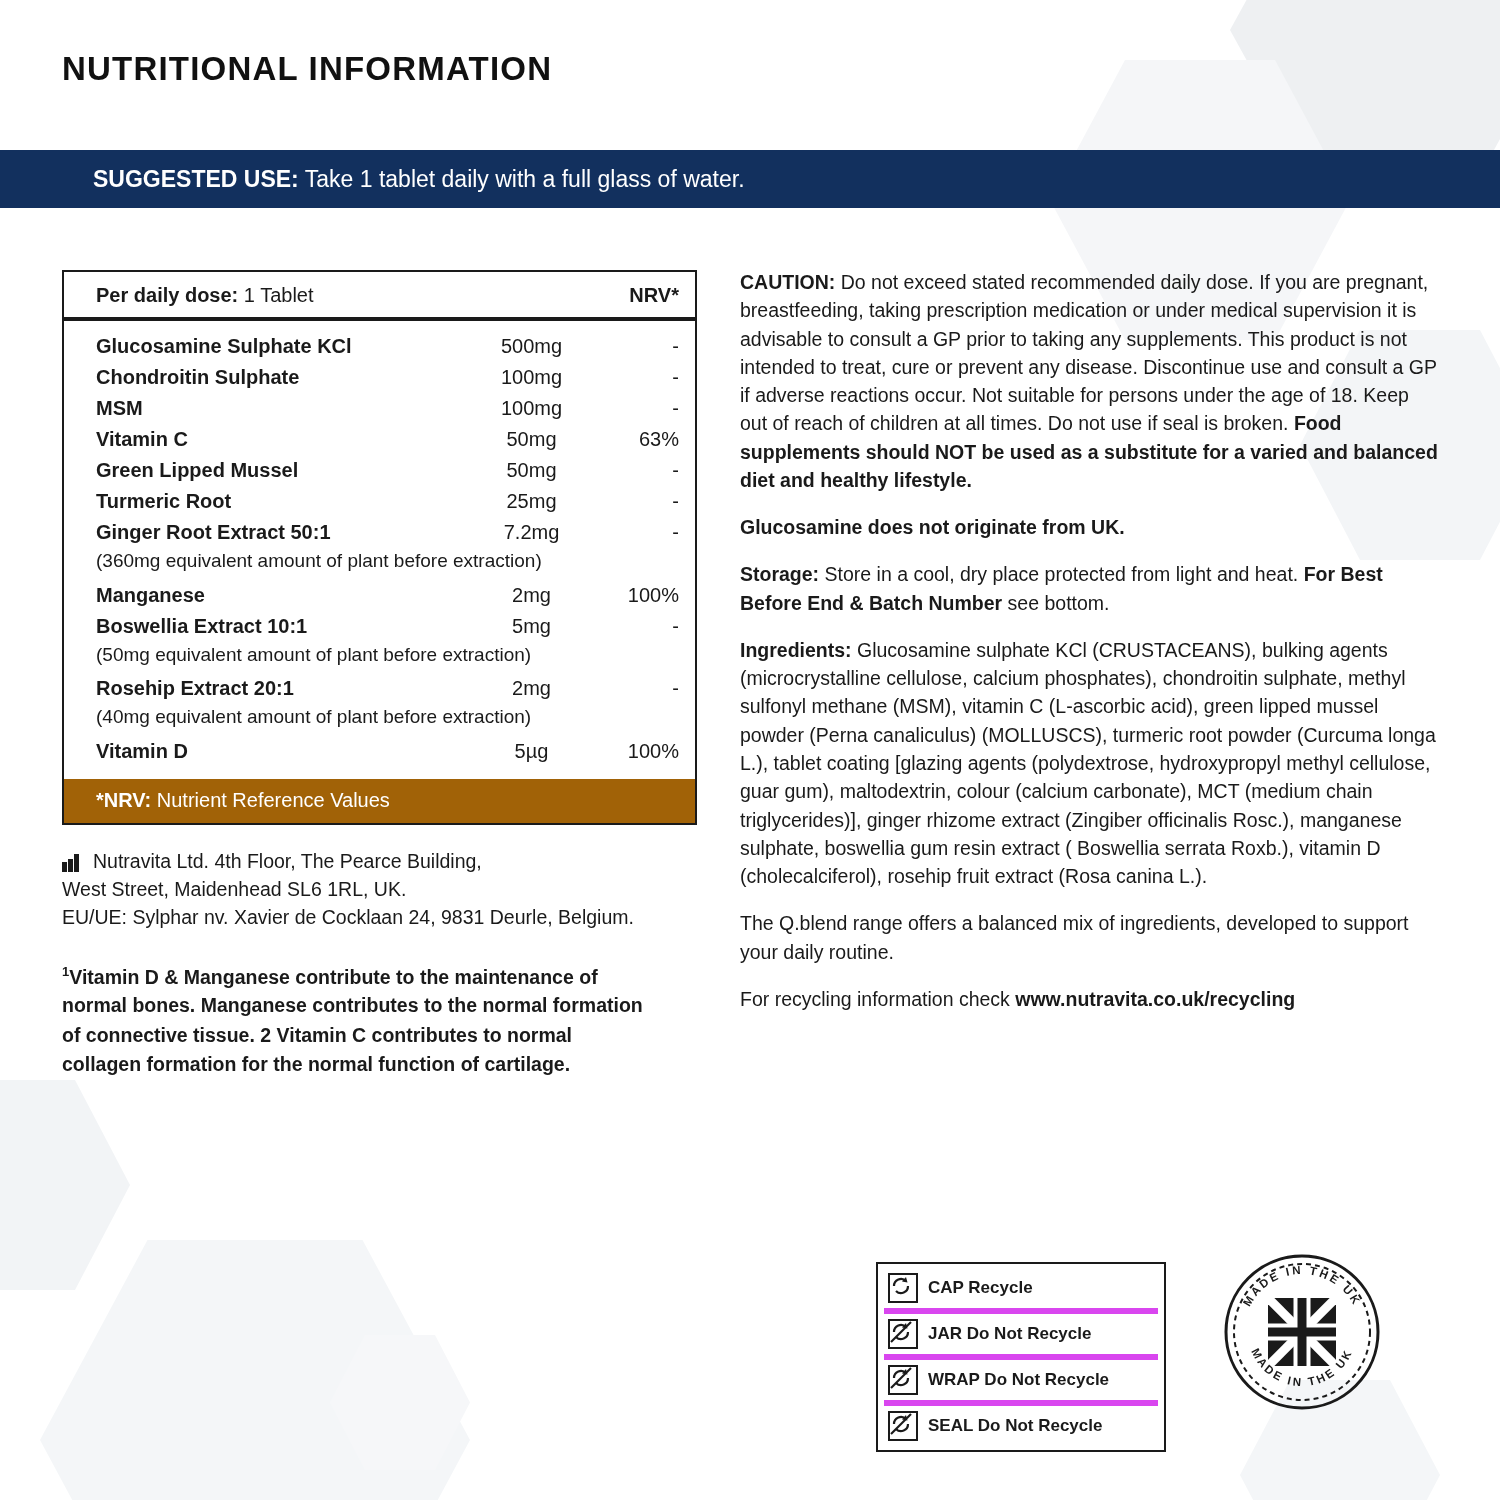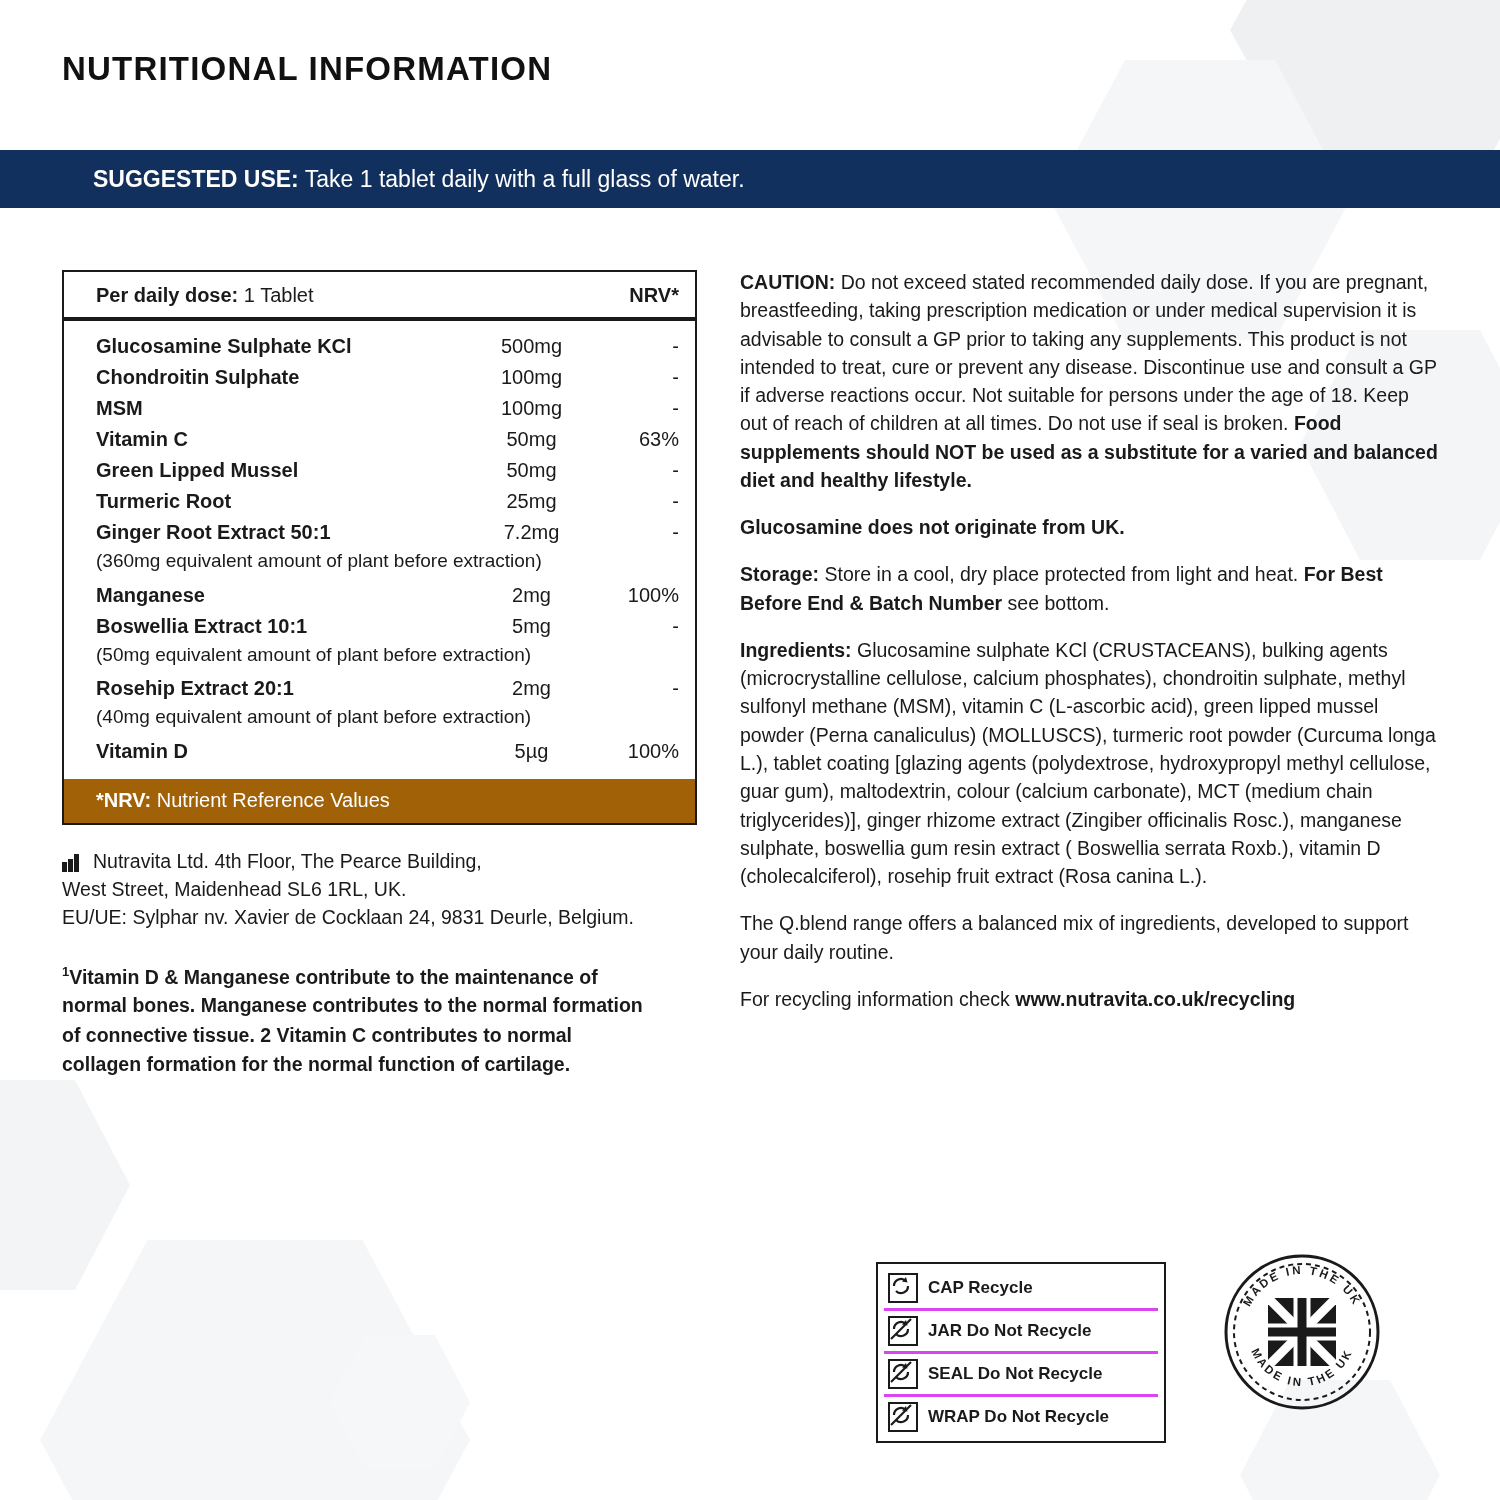--- a/index.html
+++ b/index.html
@@ -178,21 +178,21 @@
     width: 290px;
     border: 2px solid #1a1a1a;
     box-sizing: border-box;
     background: #ffffff;
     padding: 4px 6px;
   }
   .rc-row {
     display: flex;
     align-items: center;
     padding: 5px 4px;
-    border-bottom: 3px solid #d946ef;
+    border-bottom: 6px solid #d946ef;
   }
   .rc-row:last-child { border-bottom: none; }
   .rc-icon {
     width: 26px;
     height: 26px;
     border: 2px solid #1a1a1a;
     margin-right: 10px;
     flex: none;
     position: relative;
   }
@@ -397,33 +397,33 @@
 
     <div class="rc-row">
       <span class="rc-icon">
         <svg width="22" height="22" viewBox="0 0 22 22" xmlns="http://www.w3.org/2000/svg">
           <path d="M4 11 a7 7 0 0 1 12 -5" fill="none" stroke="#1a1a1a" stroke-width="2.2"></path>
           <path d="M18 11 a7 7 0 0 1 -12 5" fill="none" stroke="#1a1a1a" stroke-width="2.2"></path>
           <polygon points="16,2 17.5,7.5 12,6.5" fill="#1a1a1a"></polygon>
           <line x1="1" y1="21" x2="21" y2="1" stroke="#1a1a1a" stroke-width="2.2"></line>
         </svg>
       </span>
-      <span class="rc-label">SEAL Do Not Recycle</span>
+      <span class="rc-label">WRAP Do Not Recycle</span>
     </div>
 
     <div class="rc-row">
       <span class="rc-icon">
         <svg width="22" height="22" viewBox="0 0 22 22" xmlns="http://www.w3.org/2000/svg">
           <path d="M4 11 a7 7 0 0 1 12 -5" fill="none" stroke="#1a1a1a" stroke-width="2.2"></path>
           <path d="M18 11 a7 7 0 0 1 -12 5" fill="none" stroke="#1a1a1a" stroke-width="2.2"></path>
           <polygon points="16,2 17.5,7.5 12,6.5" fill="#1a1a1a"></polygon>
           <line x1="1" y1="21" x2="21" y2="1" stroke="#1a1a1a" stroke-width="2.2"></line>
         </svg>
       </span>
-      <span class="rc-label">WRAP Do Not Recycle</span>
+      <span class="rc-label">SEAL Do Not Recycle</span>
     </div>
   </div>
 
   <div class="uk-seal">
     <svg width="160" height="160" viewBox="0 0 160 160" xmlns="http://www.w3.org/2000/svg">
       <defs>
         <path id="arcTop" d="M 22 80 A 58 58 0 0 1 138 80"></path>
         <path id="arcBottom" d="M 26 80 A 54 54 0 0 0 134 80"></path>
         <clipPath id="flagClip">
           <rect x="46" y="46" width="68" height="68"></rect>

